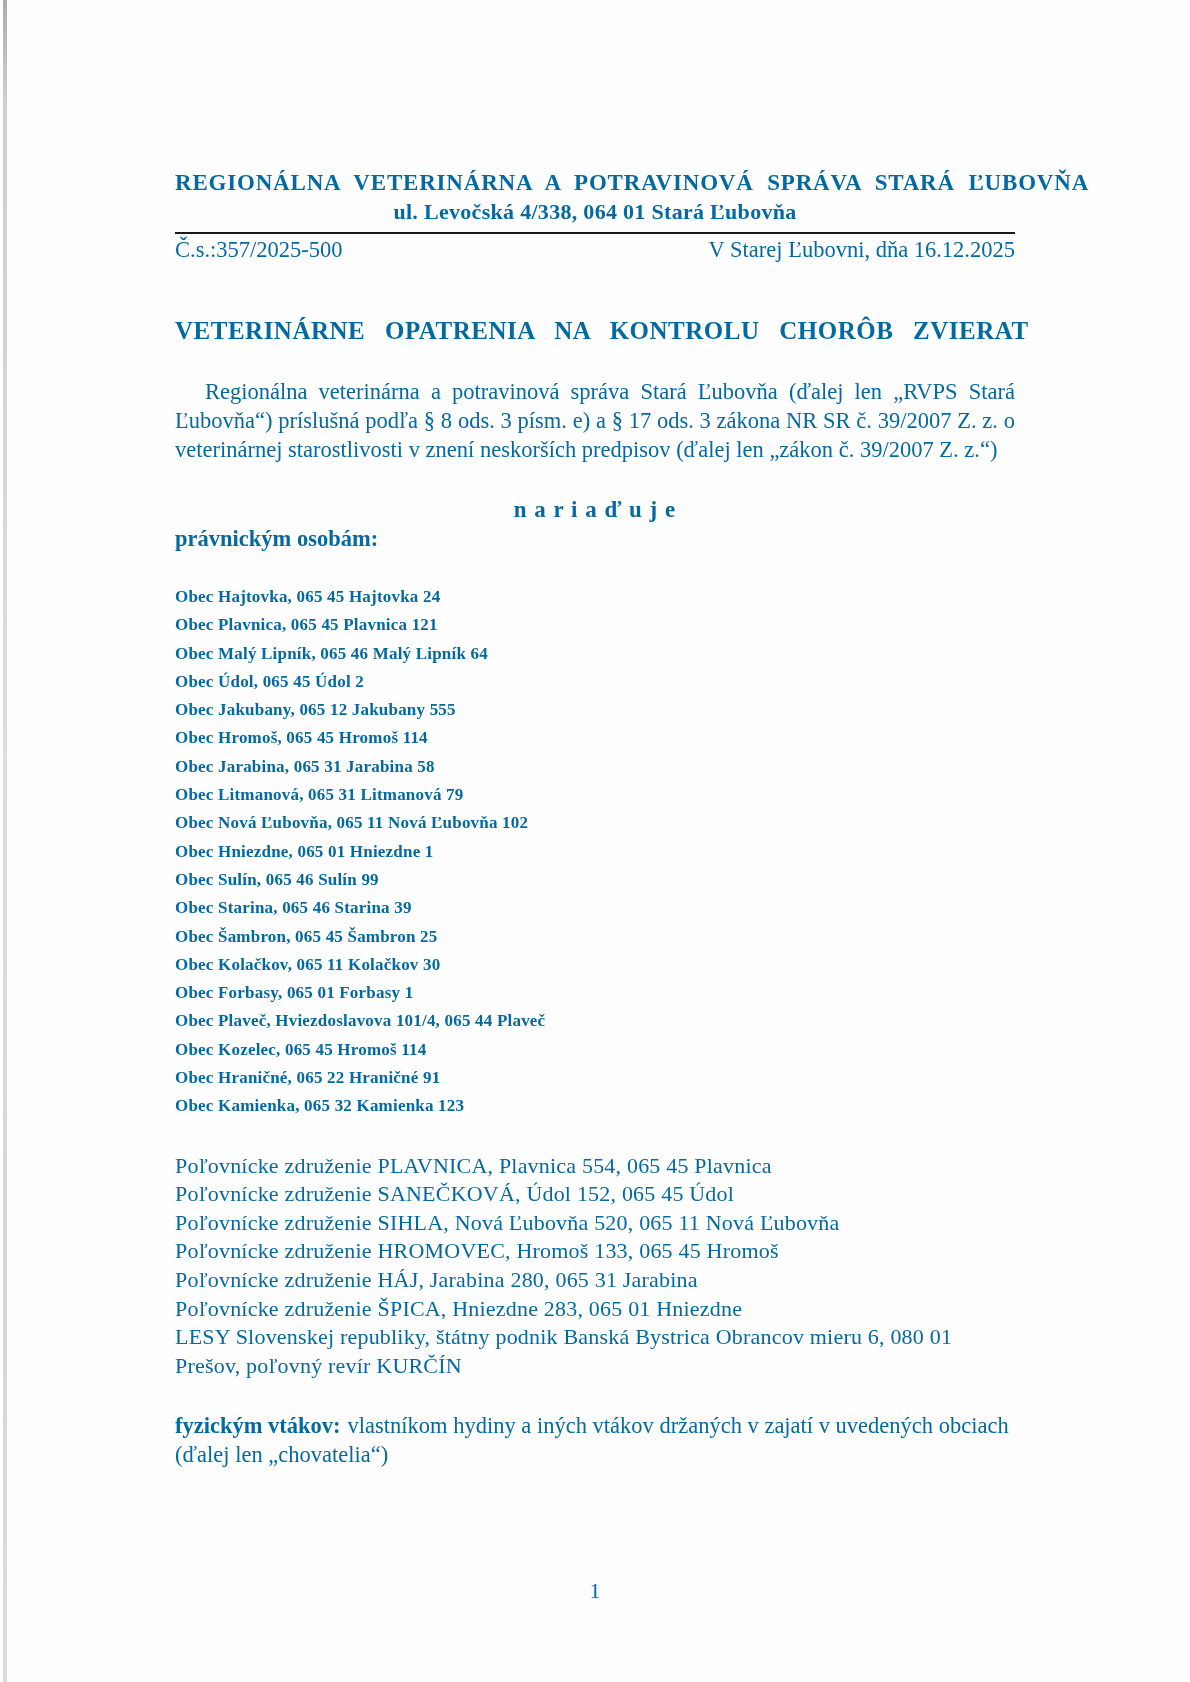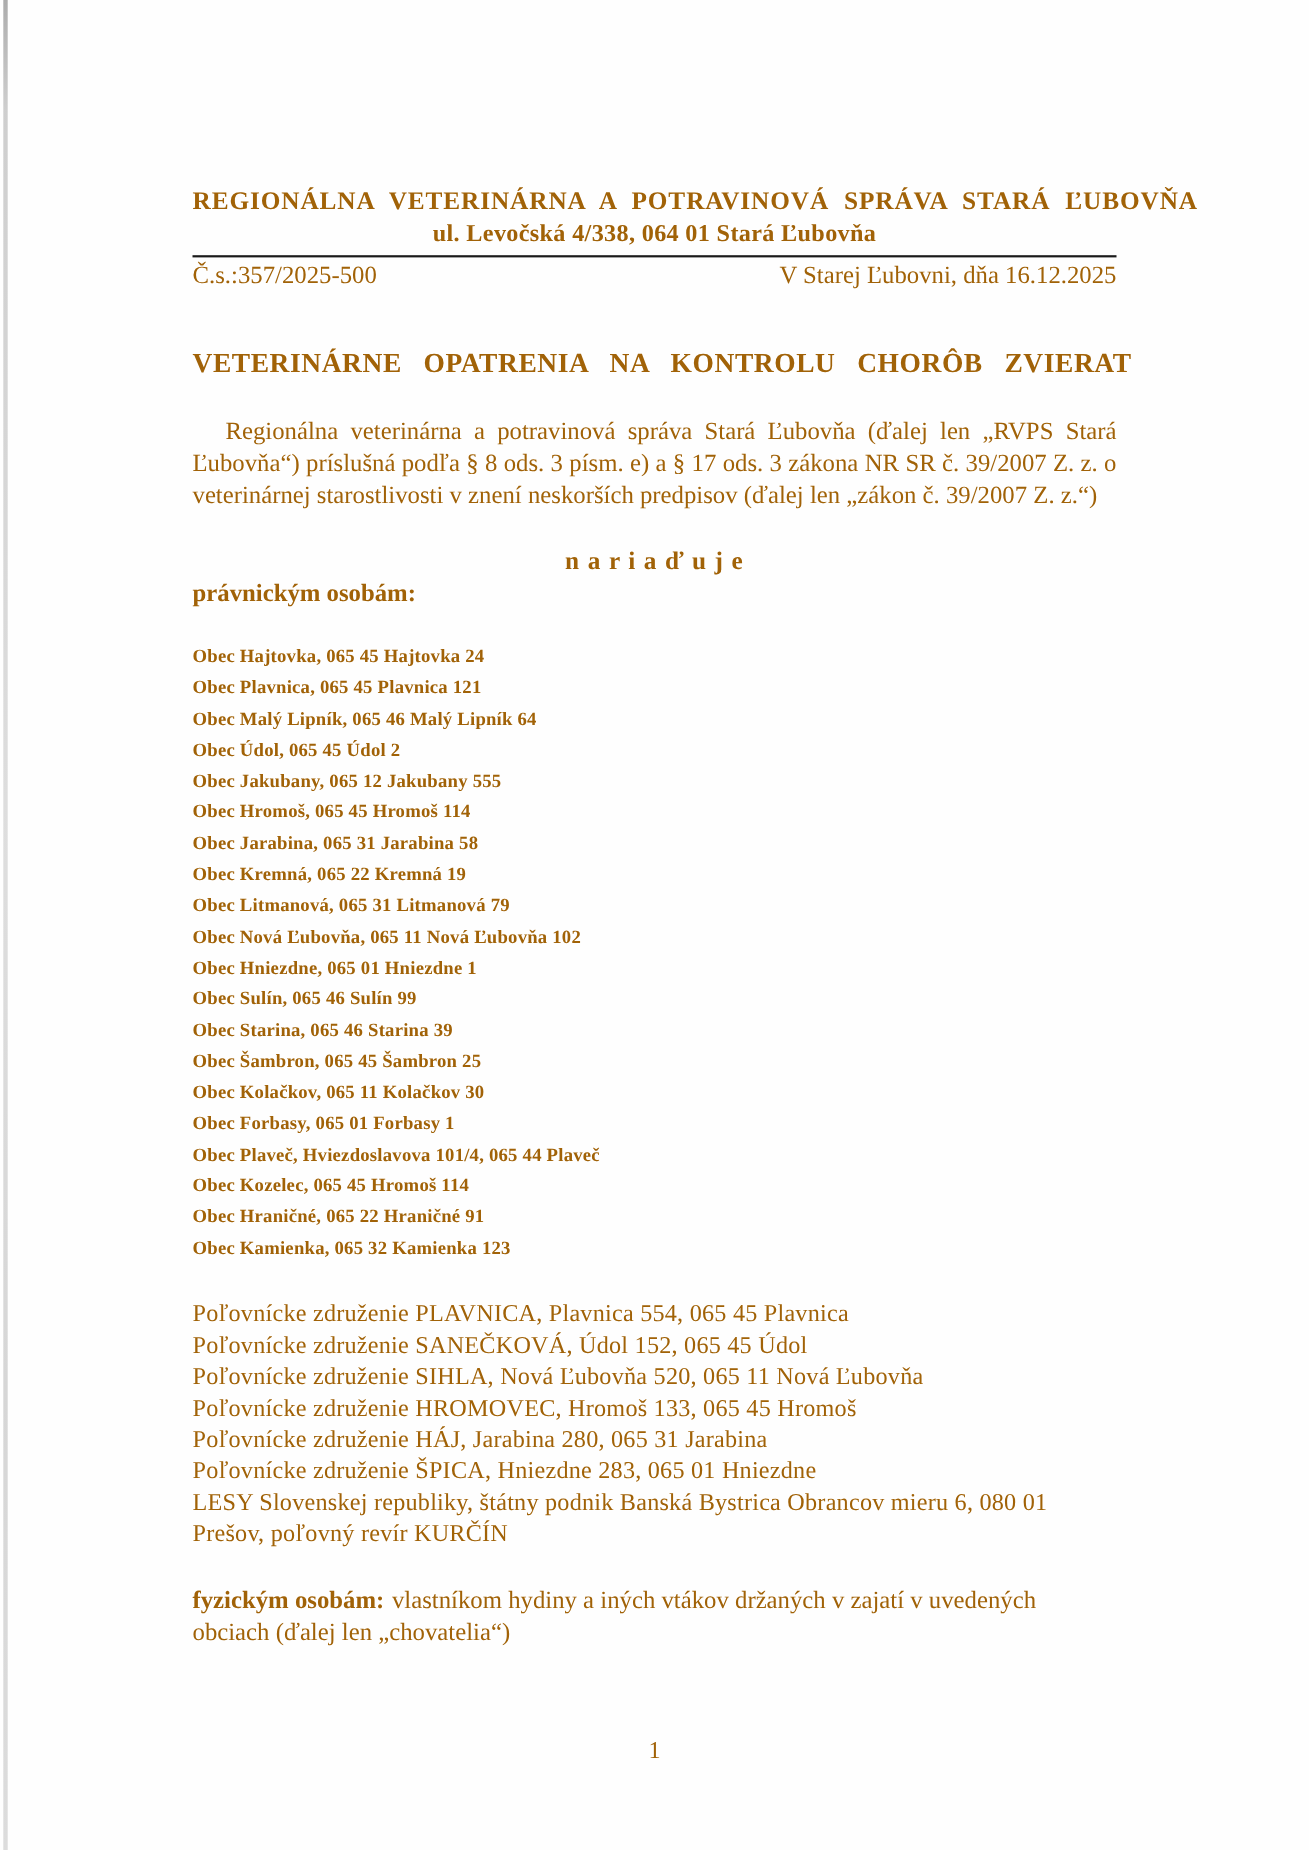--- a/index.html
+++ b/index.html
@@ -6,21 +6,21 @@
     margin: 0;
     padding: 0;
     background: #ffffff;
   }
   .page {
     position: relative;
     width: 1190px;
     height: 1682px;
     background: #fefefe;
     font-family: "Liberation Serif", "DejaVu Serif", serif;
-    color: #a16207;
+    color: #0369a1;
     overflow: hidden;
   }
   .scan-edge {
     position: absolute;
     left: 3px;
     top: 0;
     width: 4px;
     height: 100%;
     background: linear-gradient(180deg, #9e9e9e 0%, #c6c6c6 6%, #d8d8d8 45%, #cfcfcf 75%, #d6d6d6 100%);
     opacity: 0.85;
@@ -150,21 +150,20 @@
     <div class="legal-label">právnickým osobám:</div>
 
     <div class="muni-list">
         <div class="line">Obec Hajtovka, 065 45 Hajtovka 24</div>
         <div class="line">Obec Plavnica, 065 45 Plavnica 121</div>
         <div class="line">Obec Malý Lipník, 065 46 Malý Lipník 64</div>
         <div class="line">Obec Údol, 065 45 Údol 2</div>
         <div class="line">Obec Jakubany, 065 12 Jakubany 555</div>
         <div class="line">Obec Hromoš, 065 45 Hromoš 114</div>
         <div class="line">Obec Jarabina, 065 31 Jarabina 58</div>
-        <div class="line">Obec Kremná, 065 22  Kremná 19</div>
         <div class="line">Obec Litmanová, 065 31 Litmanová 79</div>
         <div class="line">Obec Nová Ľubovňa, 065 11 Nová Ľubovňa 102</div>
         <div class="line">Obec Hniezdne, 065 01 Hniezdne 1</div>
         <div class="line">Obec Sulín, 065 46 Sulín 99</div>
         <div class="line">Obec Starina, 065 46 Starina 39</div>
         <div class="line">Obec Šambron, 065 45 Šambron 25</div>
         <div class="line">Obec Kolačkov, 065 11 Kolačkov 30</div>
         <div class="line">Obec Forbasy, 065 01 Forbasy 1</div>
         <div class="line">Obec Plaveč, Hviezdoslavova 101/4, 065 44 Plaveč</div>
         <div class="line">Obec Kozelec, 065 45 Hromoš 114</div>
@@ -176,19 +175,19 @@
         <div class="line">Poľovnícke združenie PLAVNICA, Plavnica 554, 065 45 Plavnica</div>
         <div class="line">Poľovnícke združenie SANEČKOVÁ, Údol 152, 065 45 Údol</div>
         <div class="line">Poľovnícke združenie SIHLA, Nová Ľubovňa 520, 065 11 Nová Ľubovňa</div>
         <div class="line">Poľovnícke združenie HROMOVEC, Hromoš 133, 065 45 Hromoš</div>
         <div class="line">Poľovnícke združenie HÁJ, Jarabina 280, 065 31 Jarabina</div>
         <div class="line">Poľovnícke združenie ŠPICA, Hniezdne 283, 065 01 Hniezdne</div>
         <div class="line">LESY Slovenskej republiky, štátny podnik Banská Bystrica Obrancov mieru 6, 080 01 Prešov, poľovný revír KURČÍN</div>
       </div>
 
     <p class="natural">
-      <span class="bold">fyzickým osobám:</span><span>vlastníkom hydiny a iných vtákov držaných v zajatí v uvedených obciach (ďalej len „chovatelia“)</span>
+      <span class="bold">fyzickým vtákov:</span><span>vlastníkom hydiny a iných vtákov držaných v zajatí v uvedených obciach (ďalej len „chovatelia“)</span>
     </p>
 
   </div>
 
   <div class="page-number">1</div>
 </div>
 
 </body></html>

